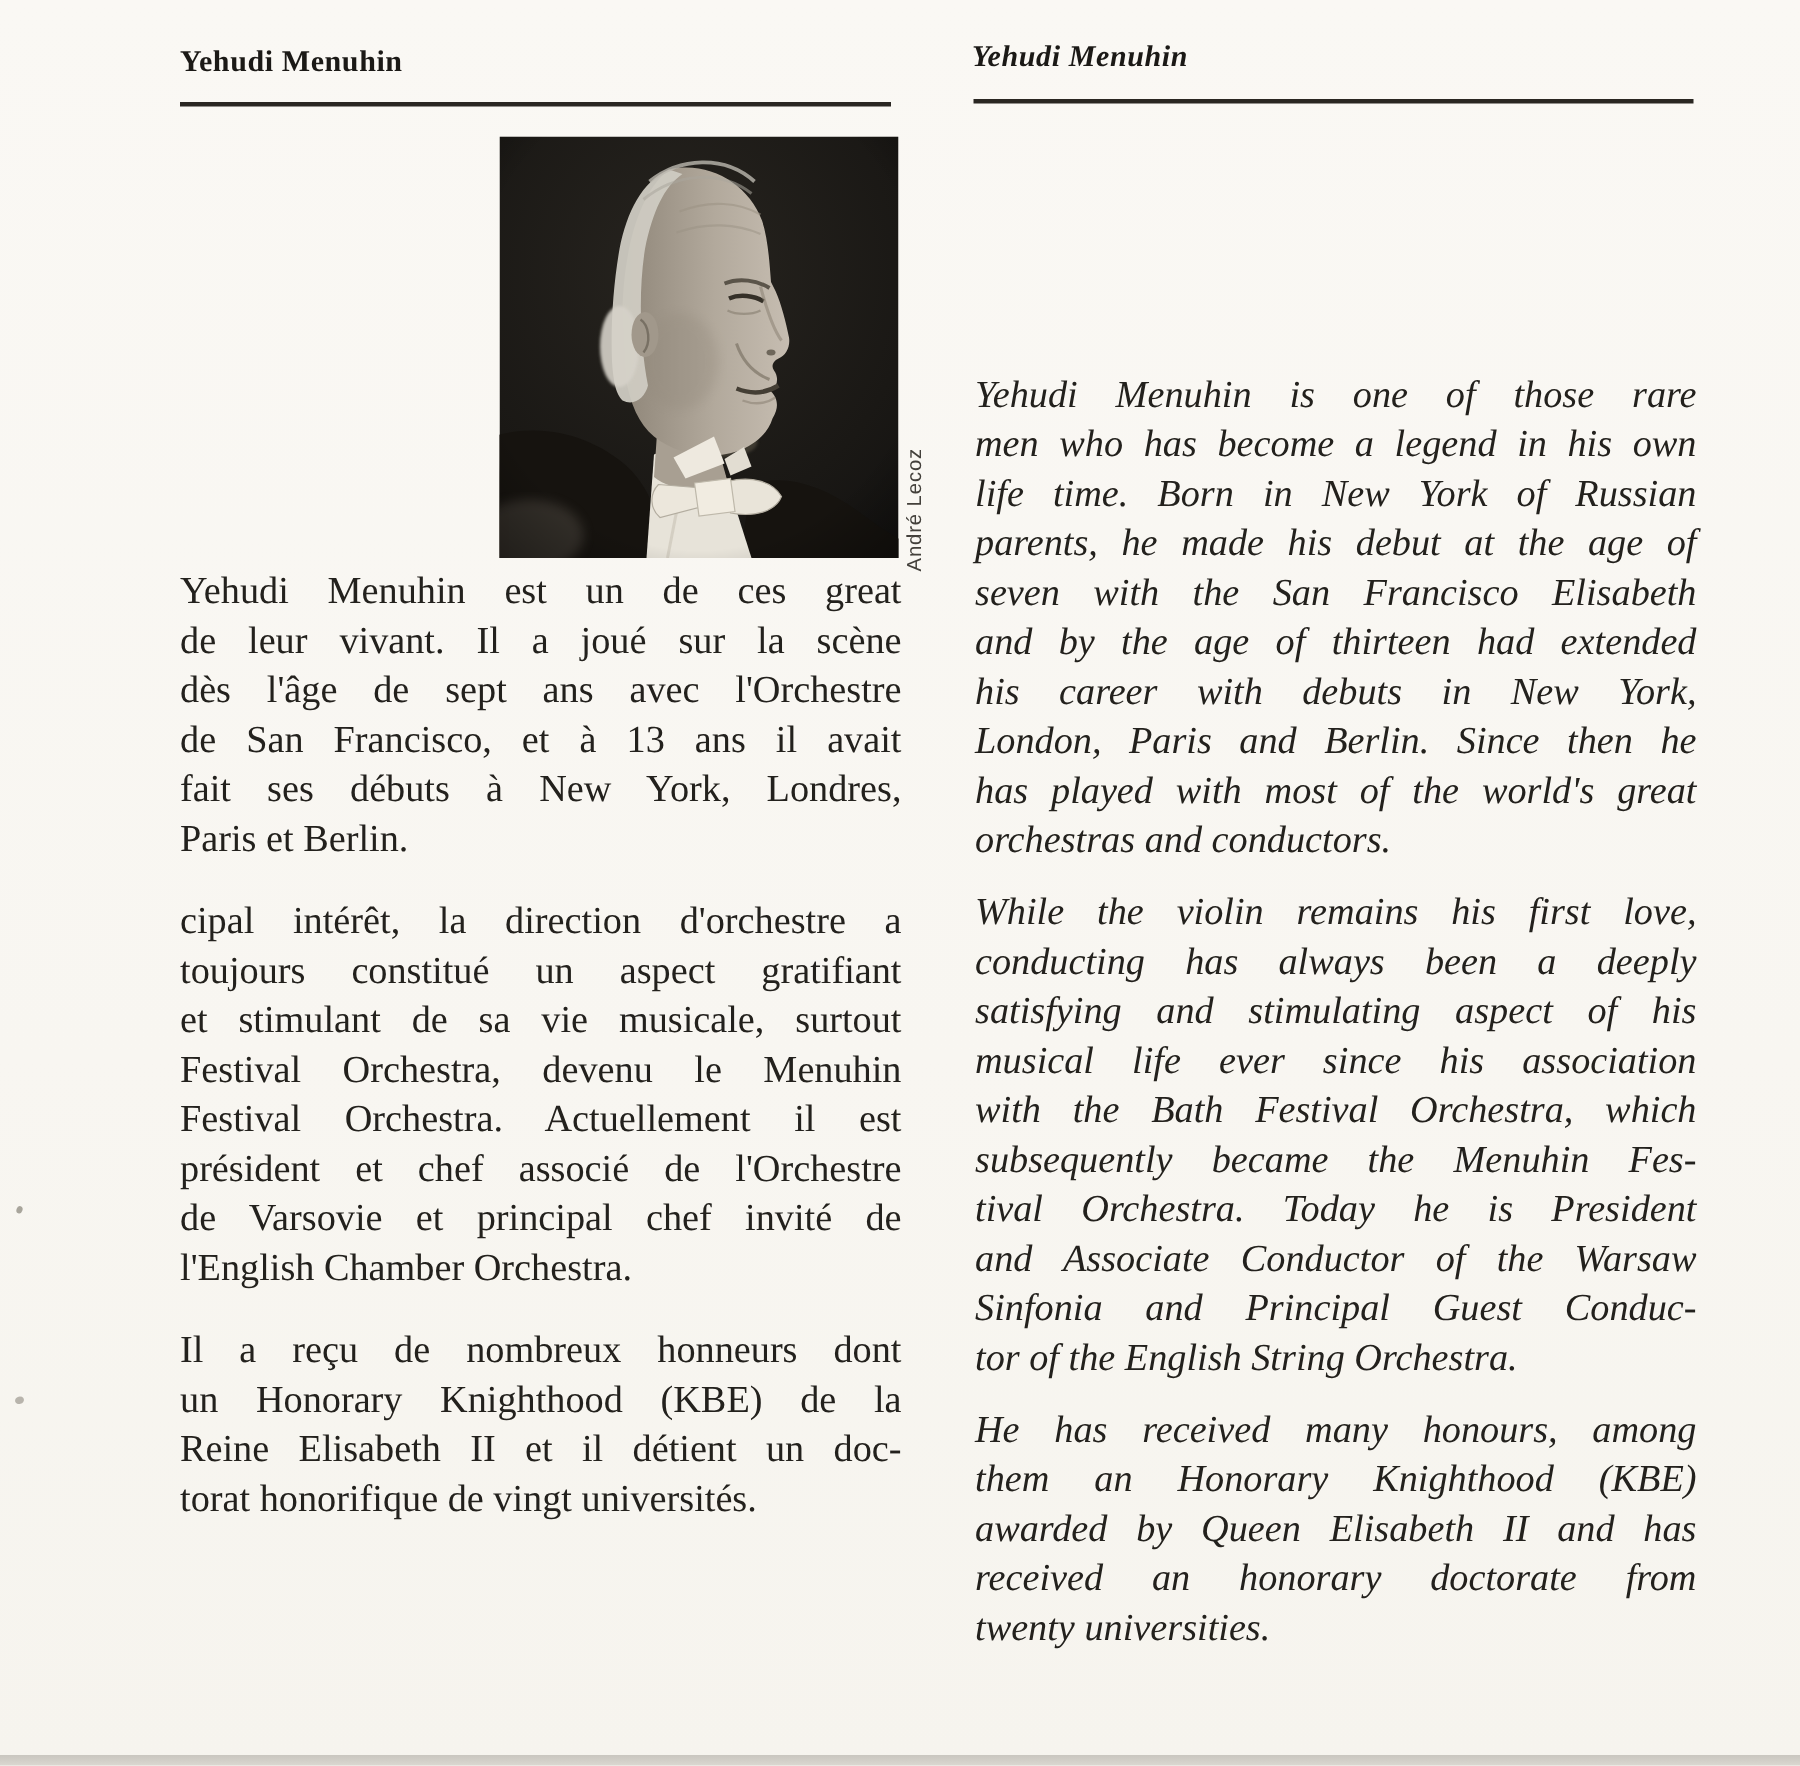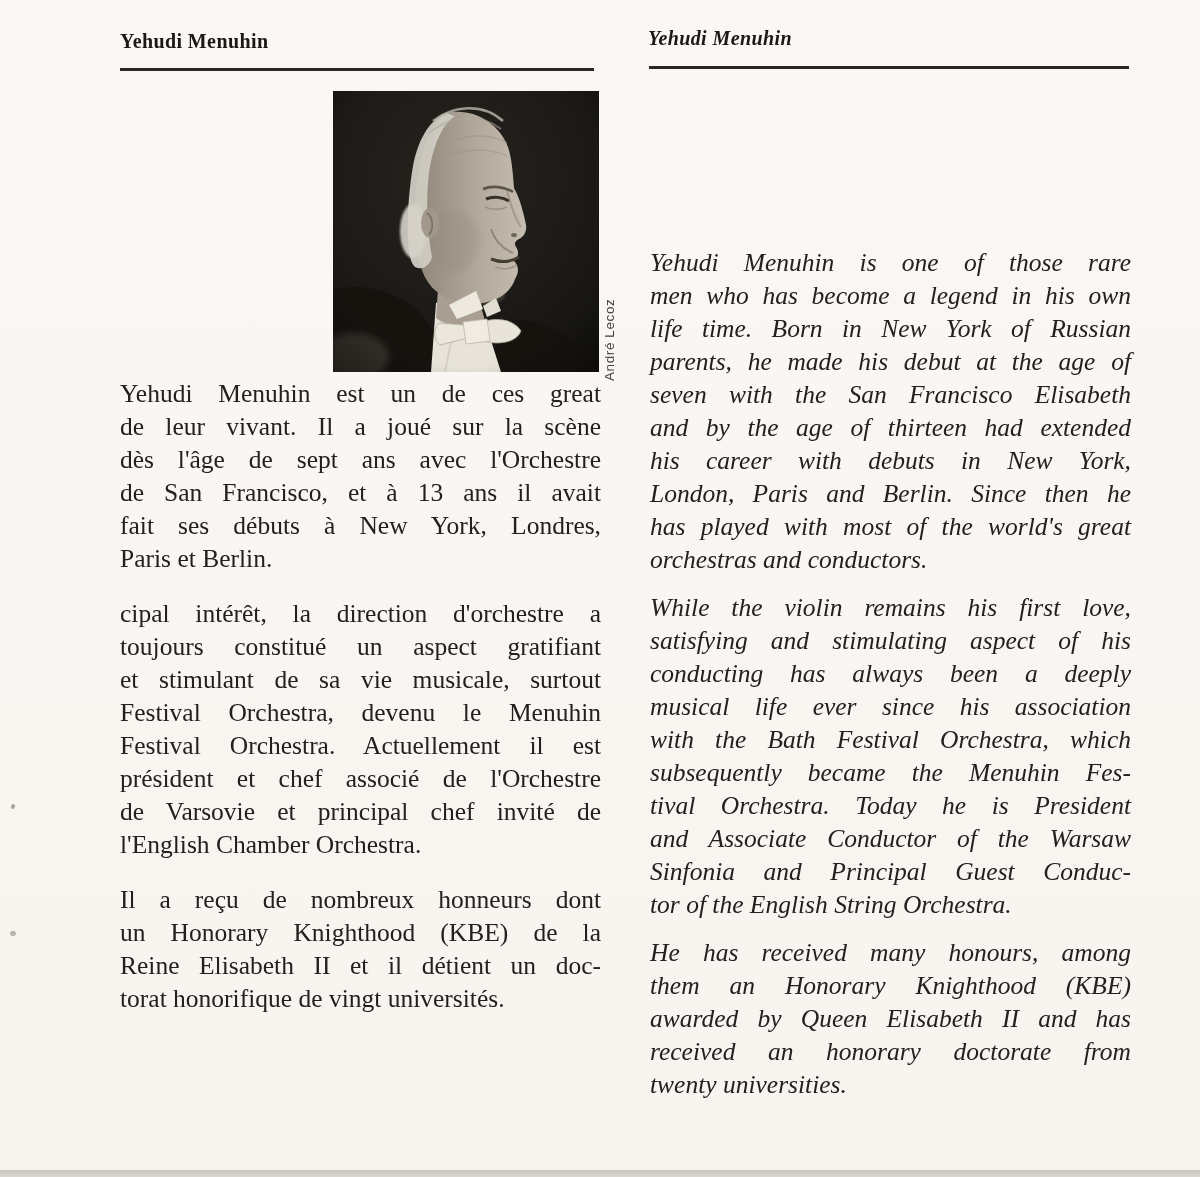--- a/index.html
+++ b/index.html
@@ -170,22 +170,22 @@
         <div class="line">parents, he made his debut at the age of</div>
         <div class="line">seven with the San Francisco Elisabeth</div>
         <div class="line">and by the age of thirteen had extended</div>
         <div class="line">his career with debuts in New York,</div>
         <div class="line">London, Paris and Berlin. Since then he</div>
         <div class="line">has played with most of the world's great</div>
         <div class="line last">orchestras and conductors.</div>
       </div>
       <div class="para">
         <div class="line">While the violin remains his first love,</div>
+        <div class="line">conducting has always been a deeply</div>
         <div class="line">satisfying and stimulating aspect of his</div>
-        <div class="line">conducting has always been a deeply</div>
         <div class="line">musical life ever since his association</div>
         <div class="line">with the Bath Festival Orchestra, which</div>
         <div class="line">subsequently became the Menuhin Fes-</div>
         <div class="line">tival Orchestra. Today he is President</div>
         <div class="line">and Associate Conductor of the Warsaw</div>
         <div class="line">Sinfonia and Principal Guest Conduc-</div>
         <div class="line last">tor of the English String Orchestra.</div>
       </div>
       <div class="para">
         <div class="line">He has received many honours, among</div>

